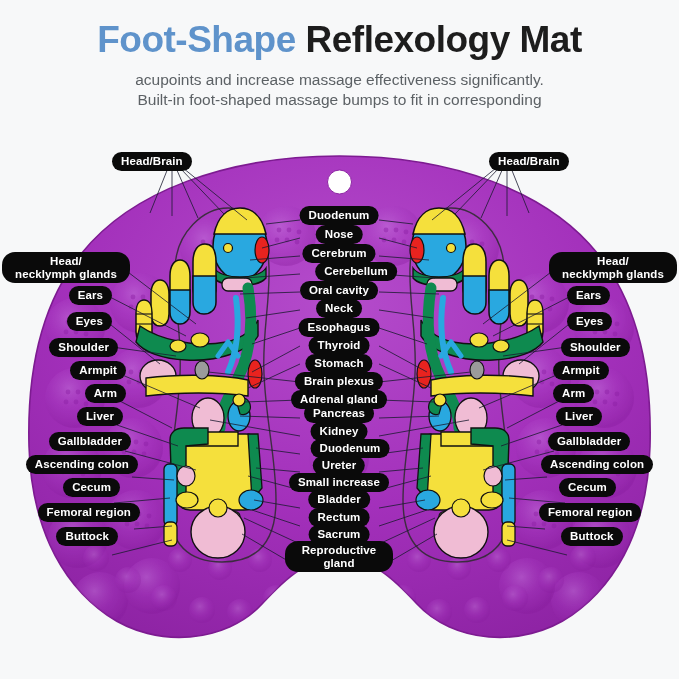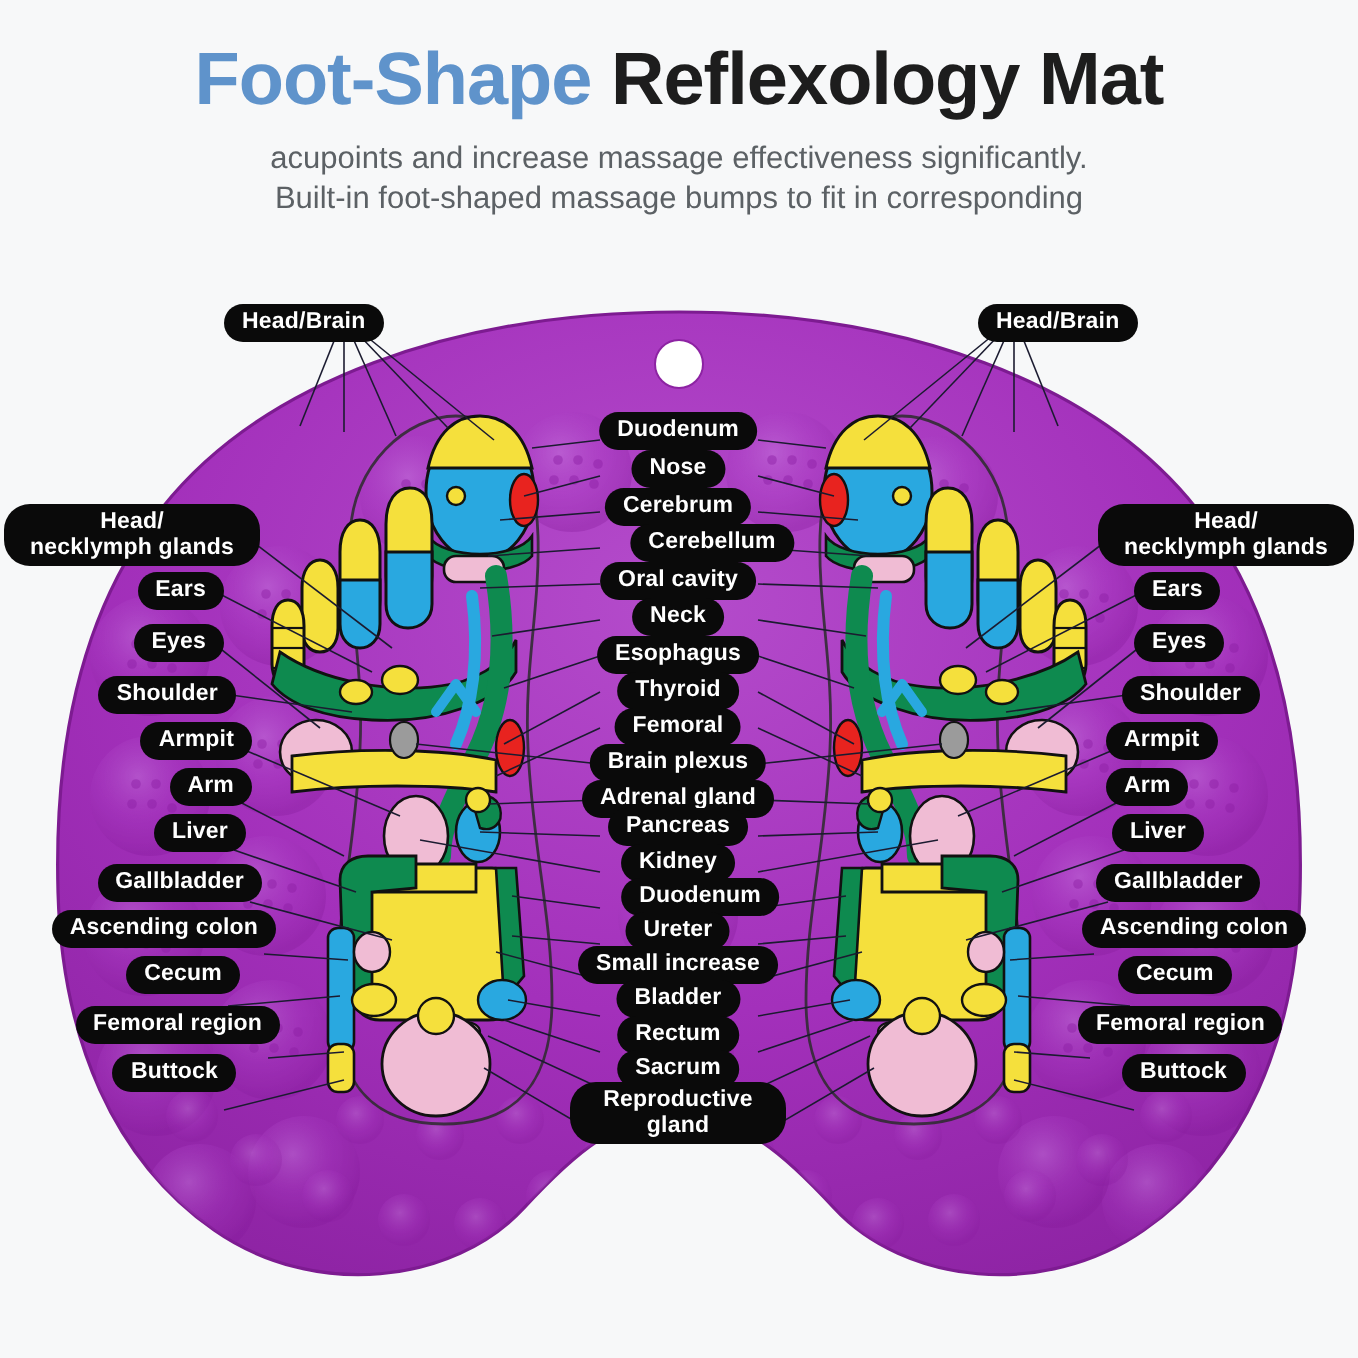--- a/index.html
+++ b/index.html
@@ -534,21 +534,21 @@
     </div>
   <div id="center-stack">
       <div class="pill center" style="left: 339px; top: 206px; transform: translateX(-50%);">Duodenum</div>
       <div class="pill center" style="left: 339px; top: 225px; transform: translateX(-50%);">Nose</div>
       <div class="pill center" style="left: 339px; top: 244px; transform: translateX(-50%);">Cerebrum</div>
       <div class="pill center" style="left: 356px; top: 262px; transform: translateX(-50%);">Cerebellum</div>
       <div class="pill center" style="left: 339px; top: 281px; transform: translateX(-50%);">Oral cavity</div>
       <div class="pill center" style="left: 339px; top: 299px; transform: translateX(-50%);">Neck</div>
       <div class="pill center" style="left: 339px; top: 318px; transform: translateX(-50%);">Esophagus</div>
       <div class="pill center" style="left: 339px; top: 336px; transform: translateX(-50%); text-align: right;">Thyroid</div>
-      <div class="pill center" style="left: 339px; top: 354px; transform: translateX(-50%);">Femoral</div>
+      <div class="pill center" style="left: 339px; top: 354px; transform: translateX(-50%);">Stomach</div>
       <div class="pill center" style="left: 339px; top: 372px; transform: translateX(-50%);">Brain plexus</div>
       <div class="pill center" style="left: 339px; top: 390px; transform: translateX(-50%);">Adrenal gland</div>
       <div class="pill center" style="left: 339px; top: 404px; transform: translateX(-50%);">Pancreas</div>
       <div class="pill center" style="left: 339px; top: 422px; transform: translateX(-50%);">Kidney</div>
       <div class="pill center" style="left: 350px; top: 439px; transform: translateX(-50%);">Duodenum</div>
       <div class="pill center" style="left: 339px; top: 456px; transform: translateX(-50%);">Ureter</div>
       <div class="pill center" style="left: 339px; top: 473px; transform: translateX(-50%);">Small increase</div>
       <div class="pill center" style="left: 339px; top: 490px; transform: translateX(-50%);">Bladder</div>
       <div class="pill center" style="left: 339px; top: 508px; transform: translateX(-50%);">Rectum</div>
       <div class="pill center" style="left: 339px; top: 525px; transform: translateX(-50%);">Sacrum</div>

